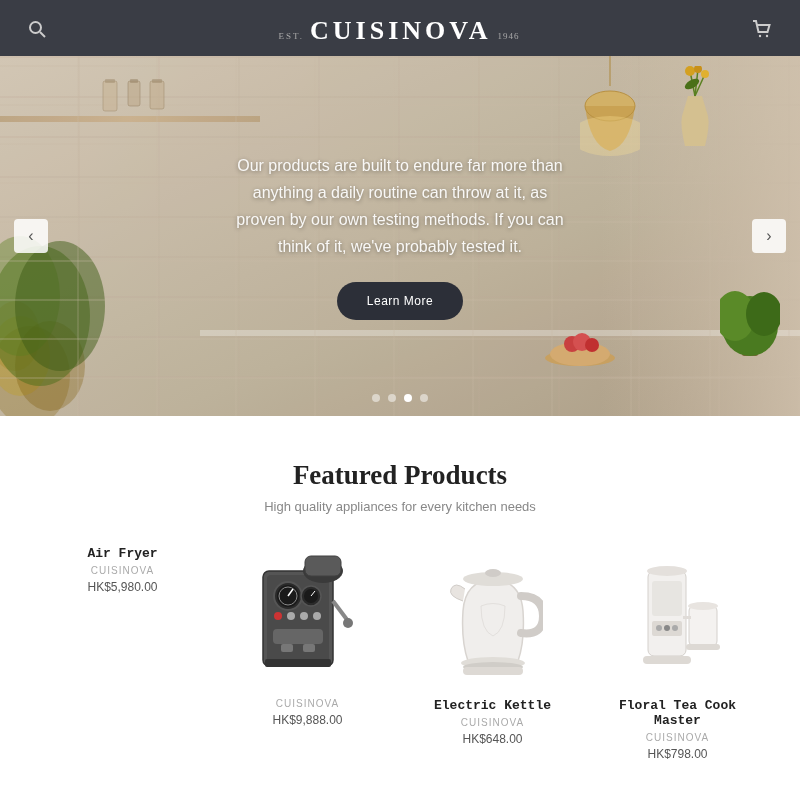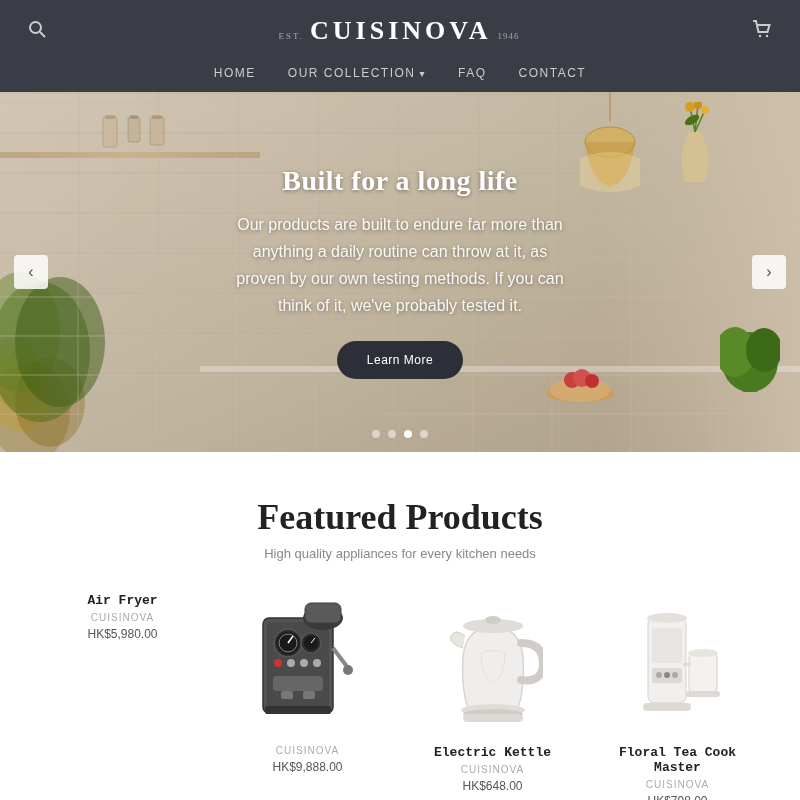--- a/index.html
+++ b/index.html
@@ -168,21 +168,21 @@
         linear-gradient(to bottom right, #ddd0bc 0%, #c8bba3 60%, #b5a48c 100%);
       opacity: 0.85;
     }
 
     
     .featured {
       padding: 44px 40px 20px 40px;
       text-align: center;
     }
     .featured-title {
-      font-size: 36px;
+      font-size: 27px;
       font-weight: bold;
       font-family: 'Georgia', serif;
       color: #222;
       margin-bottom: 8px;
     }
     .featured-subtitle {
       font-size: 13px;
       color: #888;
       margin-bottom: 32px;
       font-family: Arial, sans-serif;
@@ -251,35 +251,20 @@
       </div>
     </div>
     <span class="header-icon">
       <svg width="20" height="18" viewBox="0 0 20 18" fill="none" stroke="#ccc" stroke-width="2">
         <path d="M1 1h3l2.5 11h9l2-7H5.5"></path>
         <circle cx="8" cy="16" r="1.2" fill="#ccc" stroke="none"></circle>
         <circle cx="15" cy="16" r="1.2" fill="#ccc" stroke="none"></circle>
       </svg>
     </span>
   </div>
-  <nav class="nav">
-    <a>
-      <span>HOME</span>
-    </a>
-    <a>
-      <span>OUR COLLECTION</span>
-      <span class="nav-arrow">▾</span>
-    </a>
-    <a>
-      <span>FAQ</span>
-    </a>
-    <a>
-      <span>CONTACT</span>
-    </a>
-  </nav>
 </header>
 
 <section class="hero">
   <div class="kitchen-shelf"></div>
   <div class="hero-overlay"></div>
 
   <div style="position:absolute;top:0;left:0;right:0;bottom:0;overflow:hidden;pointer-events:none;">
 
     <div style="position:absolute;bottom:0;left:0;width:120px;height:200px;">
       <svg viewBox="0 0 120 200" width="120" height="200">
@@ -361,21 +346,20 @@
         <circle cx="35" cy="8" r="4" fill="#e0b030"></circle>
 
         <ellipse cx="22" cy="18" rx="8" ry="4" fill="#4a7018" transform="rotate(-30 22 18)"></ellipse>
       </svg>
     </div>
   </div>
 
   <button class="hero-nav-btn hero-nav-prev">‹</button>
 
   <div class="hero-content">
-    <h1 class="hero-title">Built for a long life</h1>
     <p class="hero-subtitle">Our products are built to endure far more than anything a daily routine can throw at it, as proven by our own testing methods. If you can think of it, we've probably tested it.</p>
     <button class="hero-btn">Learn More</button>
   </div>
 
   <button class="hero-nav-btn hero-nav-next">›</button>
 
   <div class="hero-dots">
     <div class="hero-dot"></div>
     <div class="hero-dot"></div>
     <div class="hero-dot active"></div>

